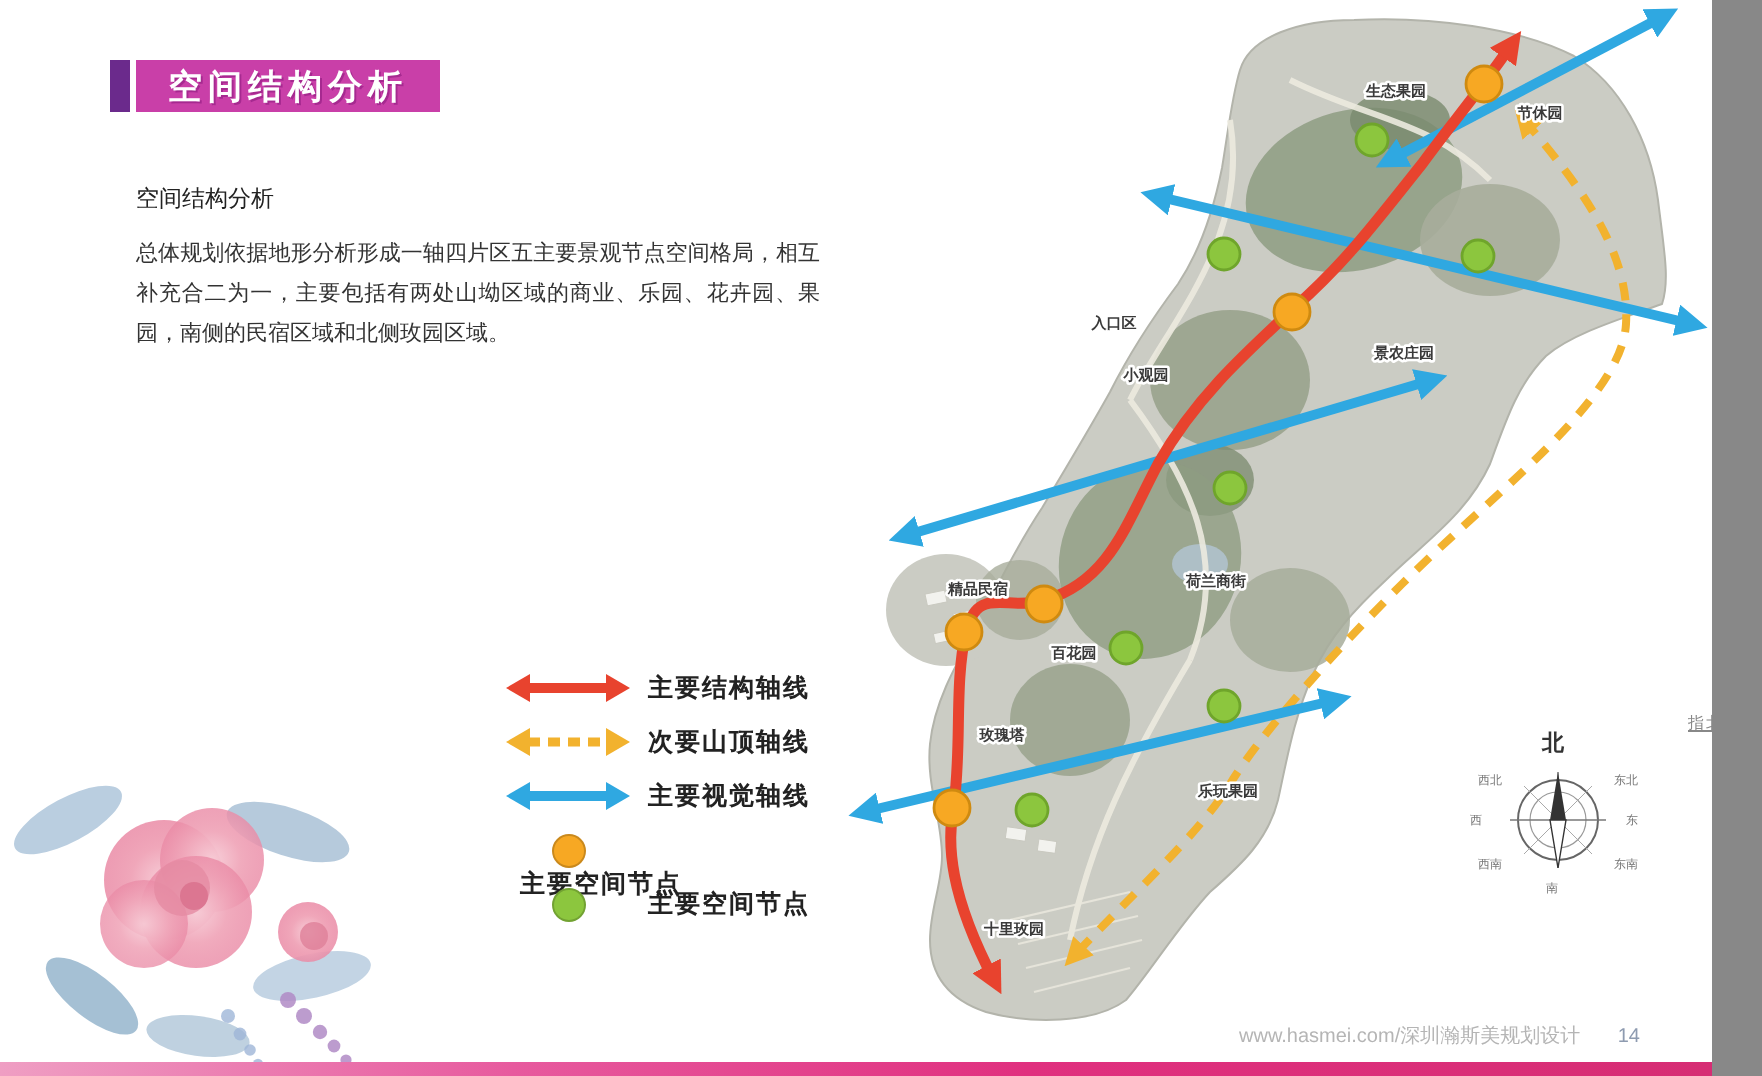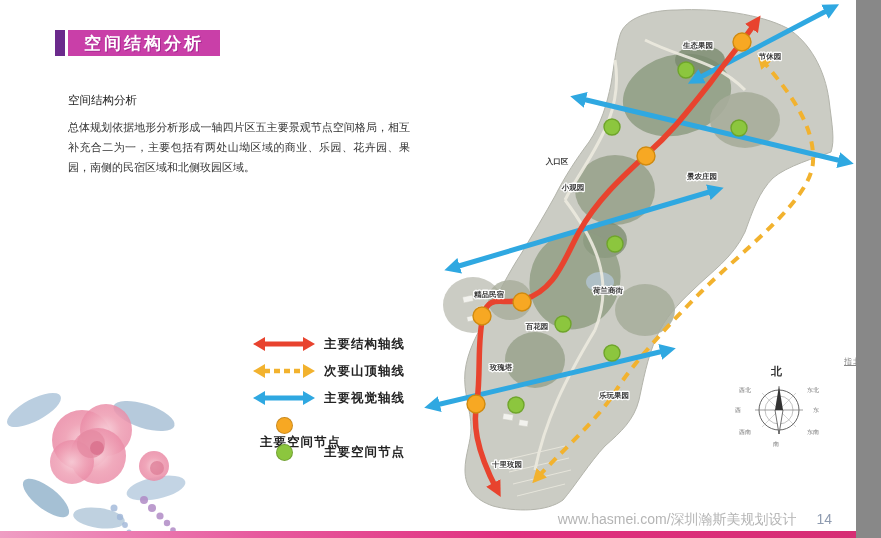--- a/index.html
+++ b/index.html
@@ -36,21 +36,21 @@
   .dir-s{left:38px;top:90px;}
   
   .scalebar{position:absolute;left:675px;top:460px;width:200px;height:40px;}
   .scale-caption{position:absolute;right:12px;top:0;font-size:7.5px;color:#666;letter-spacing:1px;}
   .scale-bar-area{position:absolute;left:16px;top:14px;width:140px;height:24px;}
   .scale-tick{position:absolute;top:0;font-size:6.5px;color:#777;transform:translateX(-50%);}
   .scale-segs{position:absolute;left:0;top:10px;height:5px;border:1px solid #444;display:flex;}
   .seg{height:5px;}
   .seg-dark{background:#3a3a3a;} .seg-light{background:#fff;border-left:1px solid #444;border-right:1px solid #444;}
   
-  .footer{position:absolute;right:24px;top:511px;font-size:14px;color:#b5b5b5;}
+  .footer{position:absolute;right:36px;top:511px;font-size:10px;color:#b5b5b5;}
   .footer .page-num{margin-left:16px;color:#8e9bb0;}
   
   .bottom-strip{position:absolute;left:0;bottom:0;width:100%;height:7px;
      background:linear-gradient(90deg,#ef9ec3 0%,#e75a9e 30%,#e0307f 60%,#d62d74 100%);}
   
   .flowers{position:absolute;left:-6px;top:358px;}
 </style>
 </head>
 <body>
 

